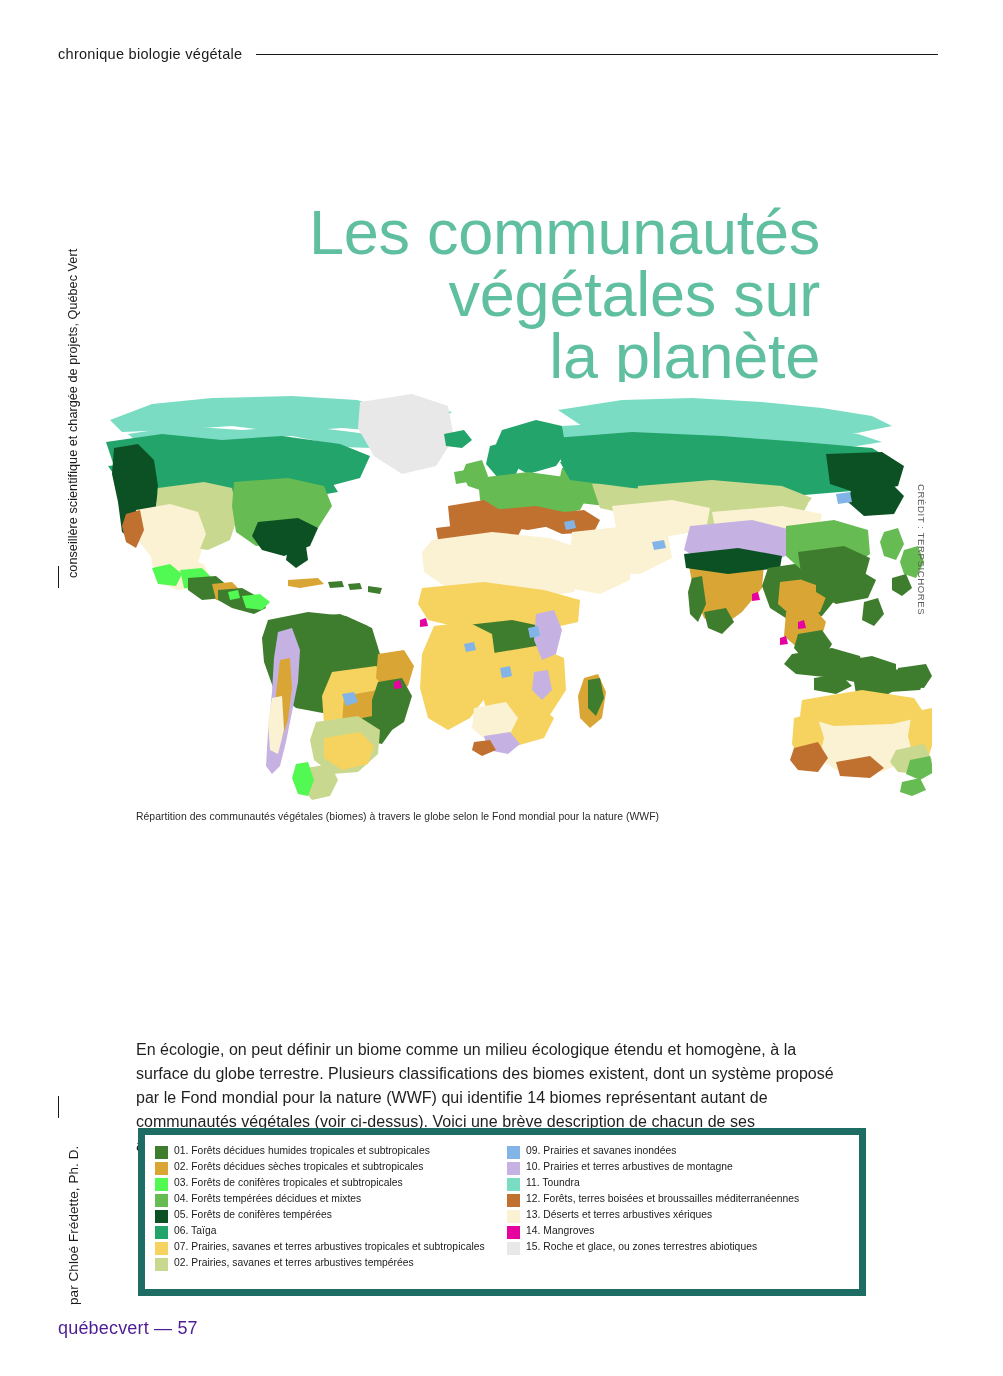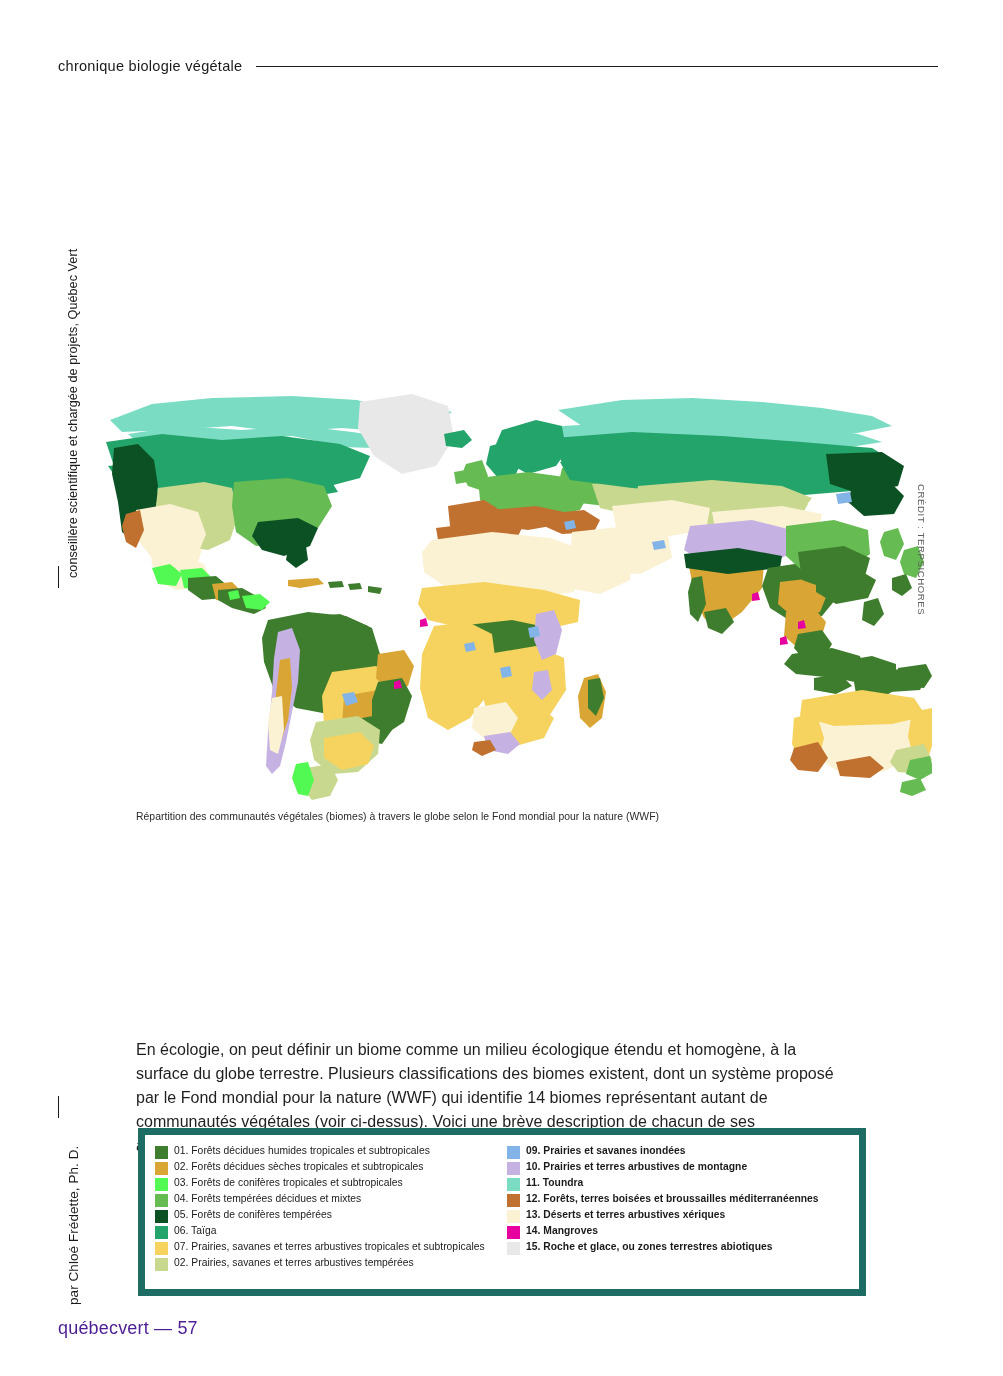--- a/index.html
+++ b/index.html
@@ -8,21 +8,21 @@
     background:#ffffff;
     font-family:"Liberation Sans", sans-serif;
     color:#1a1a1a;
     position:relative;
     overflow:hidden;
   }
   .page{position:absolute;inset:0;}
 
   
   .runhead{
-    position:absolute;left:58px;top:58px;
+    position:absolute;left:58px;top:46px;
     display:flex;align-items:center;gap:14px;
     width:880px;
   }
   .runhead-text{
     font-size:14.5px;letter-spacing:.02em;color:#1a1a1a;white-space:nowrap;
   }
   .runhead-rule{flex:1;height:1px;background:#1a1a1a;margin-top:1px;}
 
   
   .vert{
@@ -83,21 +83,21 @@
   
   .legend{
     position:absolute;left:138px;top:1128px;width:728px;height:168px;
     border:7px solid #4c1d95;
     background:#ffffff;
     box-sizing:border-box;
     display:flex;
     padding:10px 10px 8px 10px;
   }
   .legend-col{flex:1 1 0;display:flex;flex-direction:column;gap:2px;}
-  .legend-col.right{padding-left:10px;font-weight:bold;}
+  .legend-col.right{padding-left:10px;}
   .legend-item{display:flex;align-items:flex-start;gap:6px;line-height:1;}
   .swatch{
     width:13px;height:13px;flex:0 0 13px;margin-top:1px;display:block;
   }
   .legend-label{
     font-size:10.3px;line-height:1.25;color:#1a1a1a;letter-spacing:.003em;white-space:nowrap;
   }
 
   
   .footer{
@@ -113,20 +113,25 @@
   <div class="runhead">
     <span class="runhead-text">chronique biologie végétale</span>
     <span class="runhead-rule"></span>
   </div>
 
   <div class="vert vert-role">conseillère scientifique et chargée de projets, Québec Vert</div>
   <div class="vert-rule"></div>
   <div class="vert-rule2"></div>
   <div class="vert vert-author">par Chloé Frédette, Ph. D.</div>
 
+  <h1 class="headline" style="color: rgb(95, 191, 160);">
+    <span class="l">Les communautés</span>
+    <span class="l">végétales sur</span>
+    <span class="l">la planète</span>
+  </h1>
 
   <div class="mapwrap">
     <svg viewBox="0 0 840 424" xmlns="http://www.w3.org/2000/svg">
       <rect x="0" y="0" width="840" height="424" fill="#ffffff"></rect>
       <g>
 
         <path d="M18 38 L60 22 L120 16 L200 14 L265 18 L300 28 L330 22 L360 30 L340 44 L300 50 L250 46 L190 50 L140 44 L80 48 L30 50 Z" fill="#7bdcc4"></path>
         <path d="M36 52 L90 44 L150 48 L210 44 L260 50 L300 56 L280 66 L220 64 L160 68 L100 62 L50 64 Z" fill="#7bdcc4"></path>
         <path d="M148 58 L200 54 L240 62 L226 74 L180 76 L150 70 Z" fill="#ffffff"></path>
 

